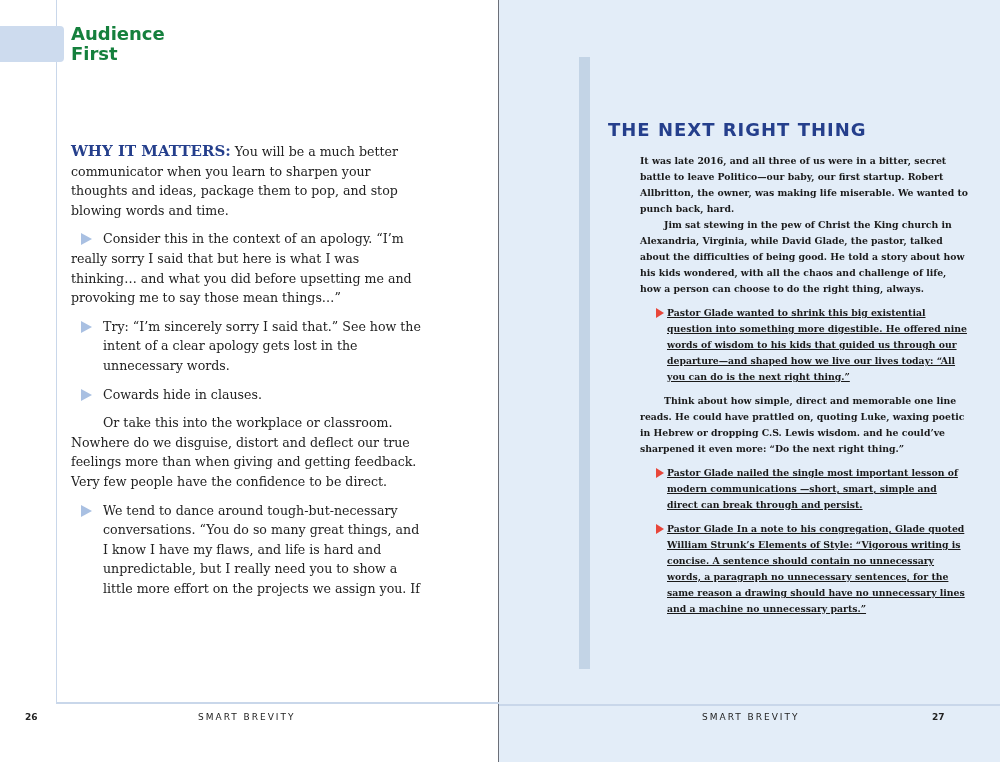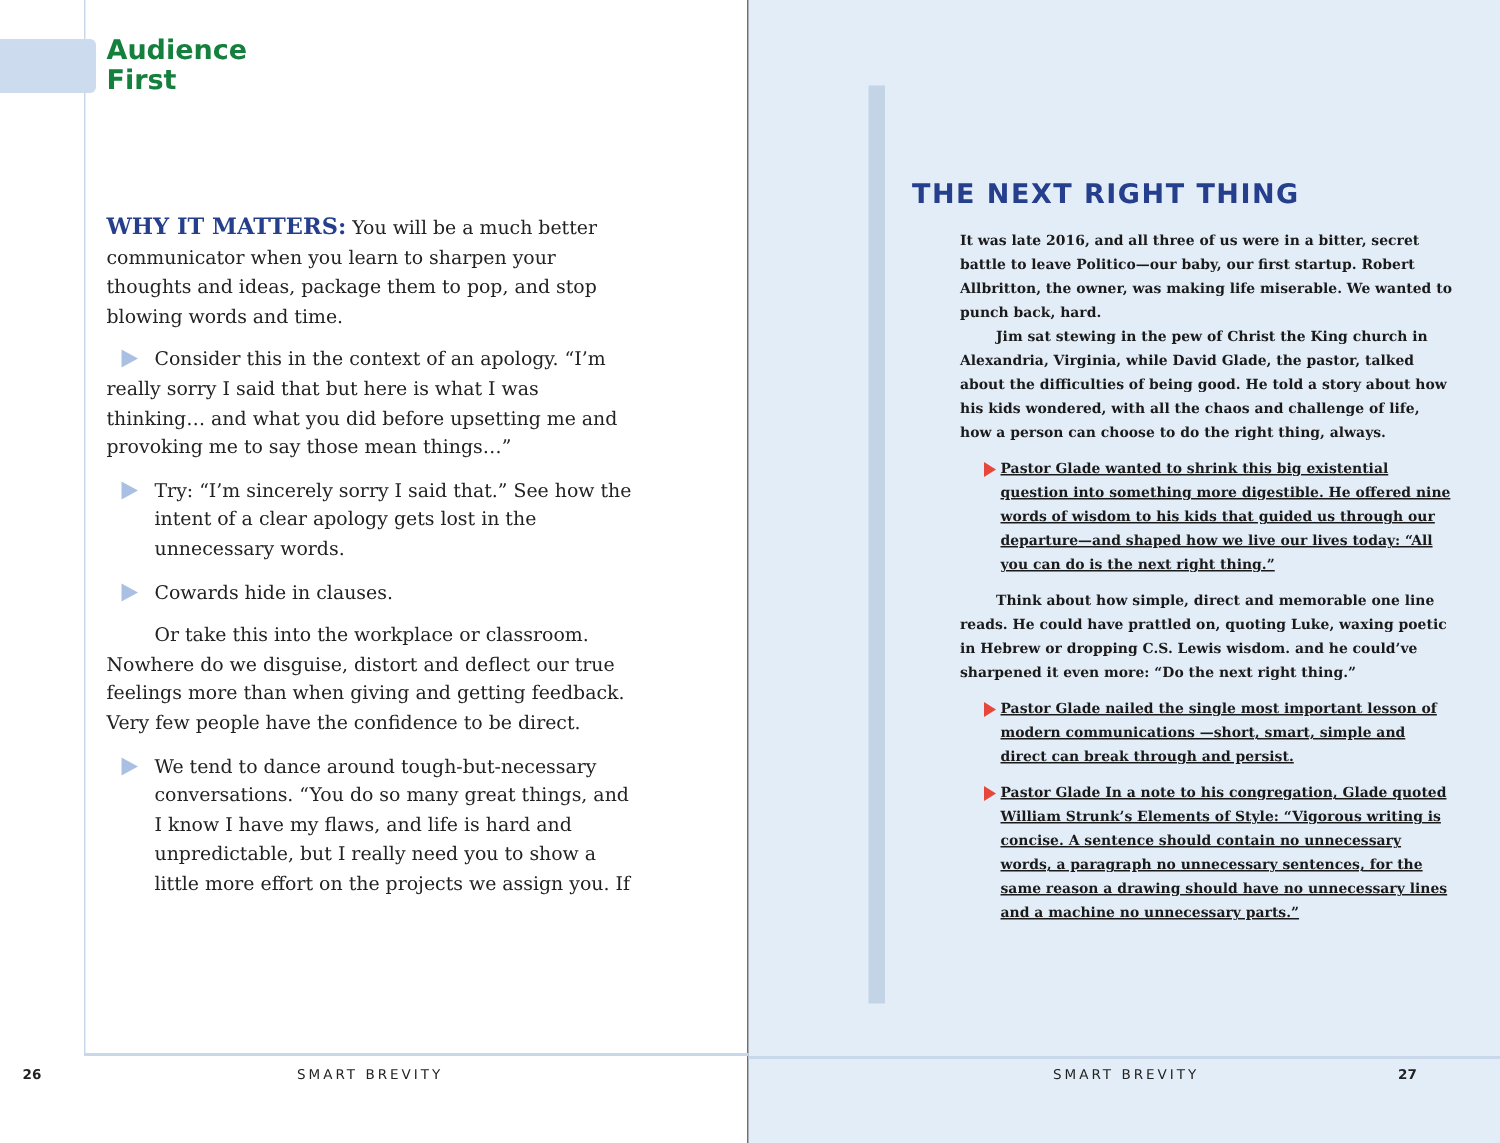--- a/index.html
+++ b/index.html
@@ -130,16 +130,16 @@
   <div class="rbullet">
     <span class="tri"></span>
     <span>Pastor Glade  nailed the single most important lesson of modern communications —short, smart, simple and direct can break through and persist.</span>
   </div>
   <div class="rbullet">
     <span class="tri"></span>
     <span>Pastor Glade In a note to his congregation, Glade quoted William Strunk’s Elements of Style: “Vigorous writing is concise. A sentence should contain no unnecessary words, a paragraph no unnecessary sentences, for the same reason a drawing should have no unnecessary lines and a machine no unnecessary parts.”</span>
   </div>
 </div>
 
-<div class="footer-num" style="left:15px;">26</div>
+<div class="footer-num" style="left:25px;">26</div>
 <div class="footer-title" style="left:198px;">SMART BREVITY</div>
 <div class="footer-title" style="left:702px;">SMART BREVITY</div>
 <div class="footer-num" style="left:932px;">27</div>
 
 </body></html>

